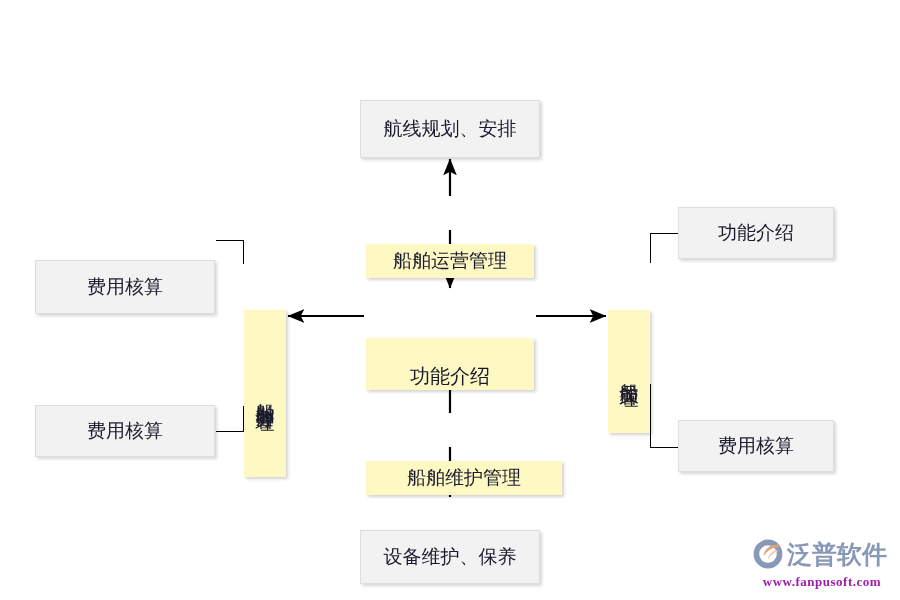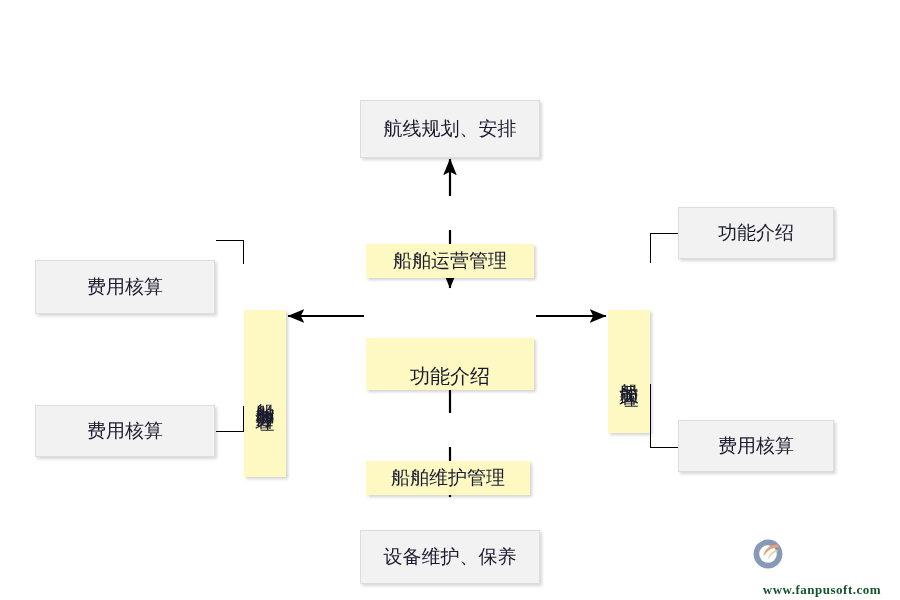--- a/index.html
+++ b/index.html
@@ -112,26 +112,26 @@
     font-size: 25px;
     color: #8899b8;
     font-family: "Liberation Sans", "DejaVu Sans", sans-serif;
     font-weight: bold;
     letter-spacing: 0px;
     margin-left: 3px;
     white-space: nowrap;
   }
   .logo-url {
     font-size: 13px;
-    color: #14532d;
+    color: #a21caf;
     font-family: "Liberation Serif", "DejaVu Serif", serif;
     font-weight: bold;
     letter-spacing: 0.5px;
     text-align: center;
-    margin-top: 10px;
+    margin-top: 2px;
     white-space: nowrap;
   }
 </style>
 </head>
 <body>
 
 <div id="canvas">
 
 
   <div class="line h" style="left:216px; top:240px; width:28px;"></div>
@@ -171,21 +171,21 @@
   </div>
 
   <div class="node blue" style="left:366px; top:196px; width:168px; height:34px;">
     <span>船舶运营管理</span>
   </div>
 
   <div class="node blue" style="left:366px; top:290px; width:168px; height:52px; font-size:20px;align-items:flex-end;">
     <span>功能介绍</span>
   </div>
 
-  <div class="node blue" style="left:366px; top:413px; width:164px; height:34px;">
+  <div class="node blue" style="left:366px; top:413px; width:196px; height:34px;">
     <span>船舶维护管理</span>
   </div>
 
   <div class="node gray" style="left:360px; top:498px; width:180px; height:54px;margin-top:32px;">
     <span>设备维护、保养</span>
   </div>
 
   <div class="node blue vertical" style="left:244px; top:262px; width:42px; height:167px;">
     <span>船舶财务管理</span>
   </div>
@@ -211,17 +211,18 @@
   </div>
 
   <div class="logo">
     <div class="logo-row">
       <svg class="logo-mark" viewBox="0 0 32 32" xmlns="http://www.w3.org/2000/svg">
         <path d="M16,1.6 A14.4,14.4 0 1,0 16,30.4 A14.4,14.4 0 1,0 16,1.6 Z
                  M16,7.2 A8.8,8.8 0 1,1 16,24.8 A8.8,8.8 0 1,1 16,7.2 Z" fill="#8899b8" fill-rule="evenodd"></path>
         <path d="M26.5,6.5 C19,6 12,10.5 11.5,18.5 C15.5,12 21,9 26.5,9.5 Z" fill="#e4a277"></path>
         <path d="M25.5,12 C20.5,12.6 16.5,16.5 15.8,21.5 C19,16.5 22,14 25.8,13.4 Z" fill="#f0c8a8"></path>
       </svg>
+      <div class="logo-word">泛普软件</div>
     </div>
     <div class="logo-url">www.fanpusoft.com</div>
   </div>
 
 </div>
 
 </body></html>

